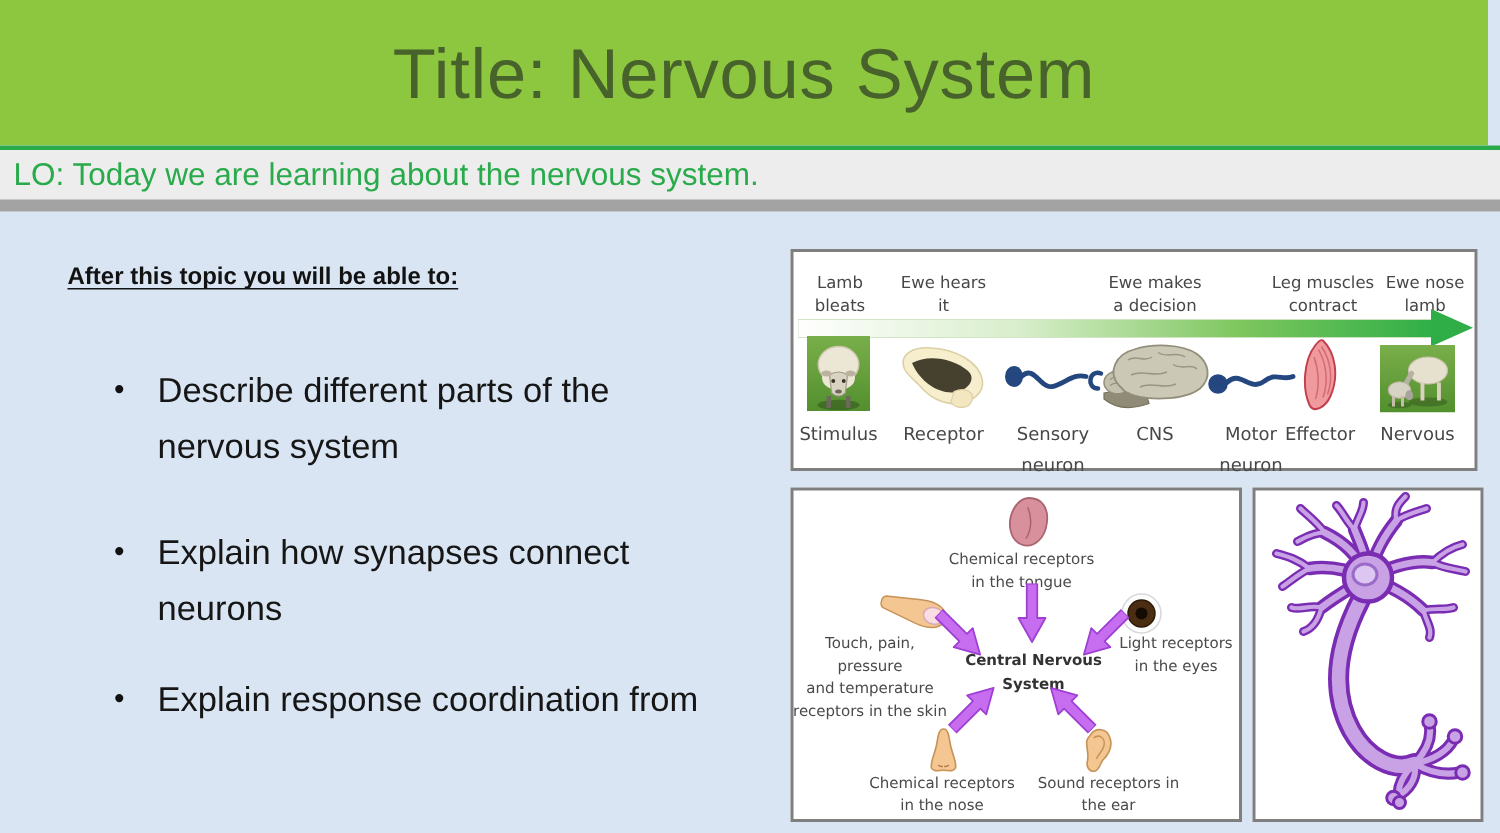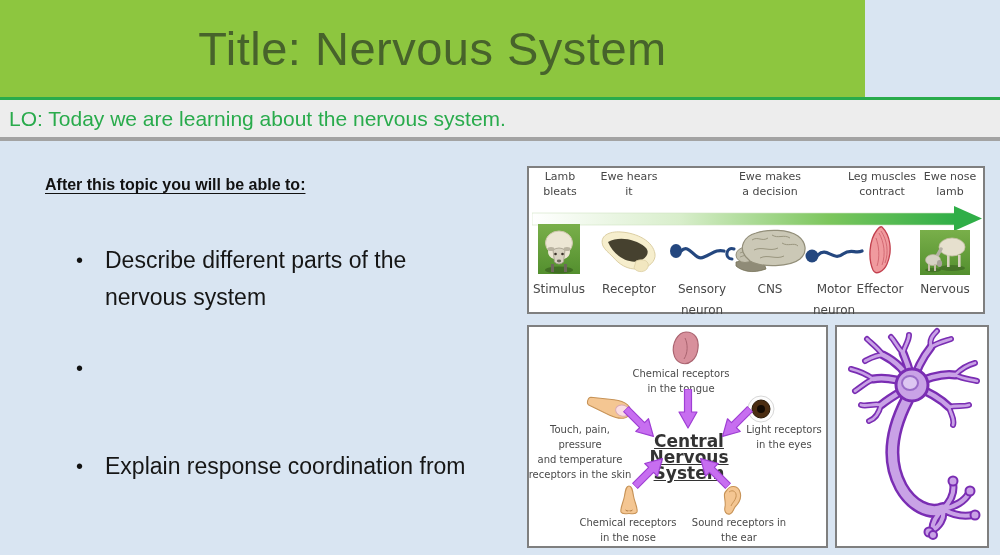--- a/index.html
+++ b/index.html
@@ -1,43 +1,43 @@
 <!DOCTYPE html>
 <html><head>
 <meta charset="utf-8">
 <style>
   html,body{margin:0;padding:0;background:#d9e5f2;}
   #slide{position:relative;width:1000px;height:555px;background:#d9e5f2;overflow:hidden;
          font-family:"Liberation Sans",sans-serif;}
   
-  .banner{position:absolute;left:0;top:0;width:865px;height:97px;background:#8dc63f;
+  .banner{position:absolute;left:0;top:0;width:992px;height:97px;background:#8dc63f;
           display:flex;align-items:center;justify-content:center;}
   .banner h1{margin:0;font-size:47px;font-weight:500;color:#47632b;letter-spacing:.5px;}
   
   .lobar{position:absolute;left:0;top:97px;width:1000px;height:44px;background:#ededed;
-         border-top:3px solid #29ab4c;border-bottom:4px solid #a3a3a3;box-sizing:border-box;
+         border-top:3px solid #29ab4c;border-bottom:8px solid #a3a3a3;box-sizing:border-box;
          display:flex;align-items:center;padding-left:9px;}
   .lobar span{font-size:21px;color:#29ab4c;}
   
   .obj-heading{position:absolute;left:45px;top:176px;font-size:16px;font-weight:bold;color:#121212;
                text-decoration:underline;text-underline-offset:3px;}
   .bullet{position:absolute;left:76px;display:flex;width:450px;}
   .bullet .dot{width:29px;font-size:20px;line-height:37px;color:#111;}
   .bullet .bl{font-size:23px;line-height:37px;color:#161616;}
   
   .panel{position:absolute;background:#fff;border:2px solid #7f7f7f;box-sizing:border-box;}
   #flow{left:527px;top:166px;width:458px;height:148px;}
   #hub{left:527px;top:325px;width:301px;height:223px;}
   #neuronp{left:835px;top:325px;width:154px;height:223px;}
   .abs{position:absolute;}
   .ctext{position:absolute;text-align:center;color:#474747;font-family:"DejaVu Sans",sans-serif;}
-  .stage{font-size:11px;line-height:15px;top:1px;}
+  .stage{font-size:11px;line-height:15px;top:13px;}
   .steplbl{font-size:12px;line-height:21px;top:111px;}
   .hubtxt{font-size:10px;line-height:15px;color:#4a4a4a;text-align:center;}
-  .hubcenter{font-size:17px;line-height:16px;font-weight:bold;color:#333;text-decoration:underline;}
+  .hubcenter{font-size:10px;line-height:16px;font-weight:bold;color:#333;}
   .parrow{position:absolute;}
 </style>
 </head>
 <body>
 
 <div id="slide">
 
   <header class="banner">
     <h1>Title: Nervous System</h1>
   </header>
@@ -50,20 +50,24 @@
 
   <div class="bullet" style="top:242px">
     <span class="dot">•</span>
     <div class="bl">
       <div>Describe different parts of the</div>
       <div>nervous system</div>
     </div>
   </div>
   <div class="bullet" style="top:350px">
     <span class="dot">•</span>
+    <div class="bl">
+      <div>Explain how synapses connect</div>
+      <div>neurons</div>
+    </div>
   </div>
   <div class="bullet" style="top:448px">
     <span class="dot">•</span>
     <div class="bl">
       <div>Explain response coordination from</div>
     </div>
   </div>
 
   <section id="flow" class="panel">
 

